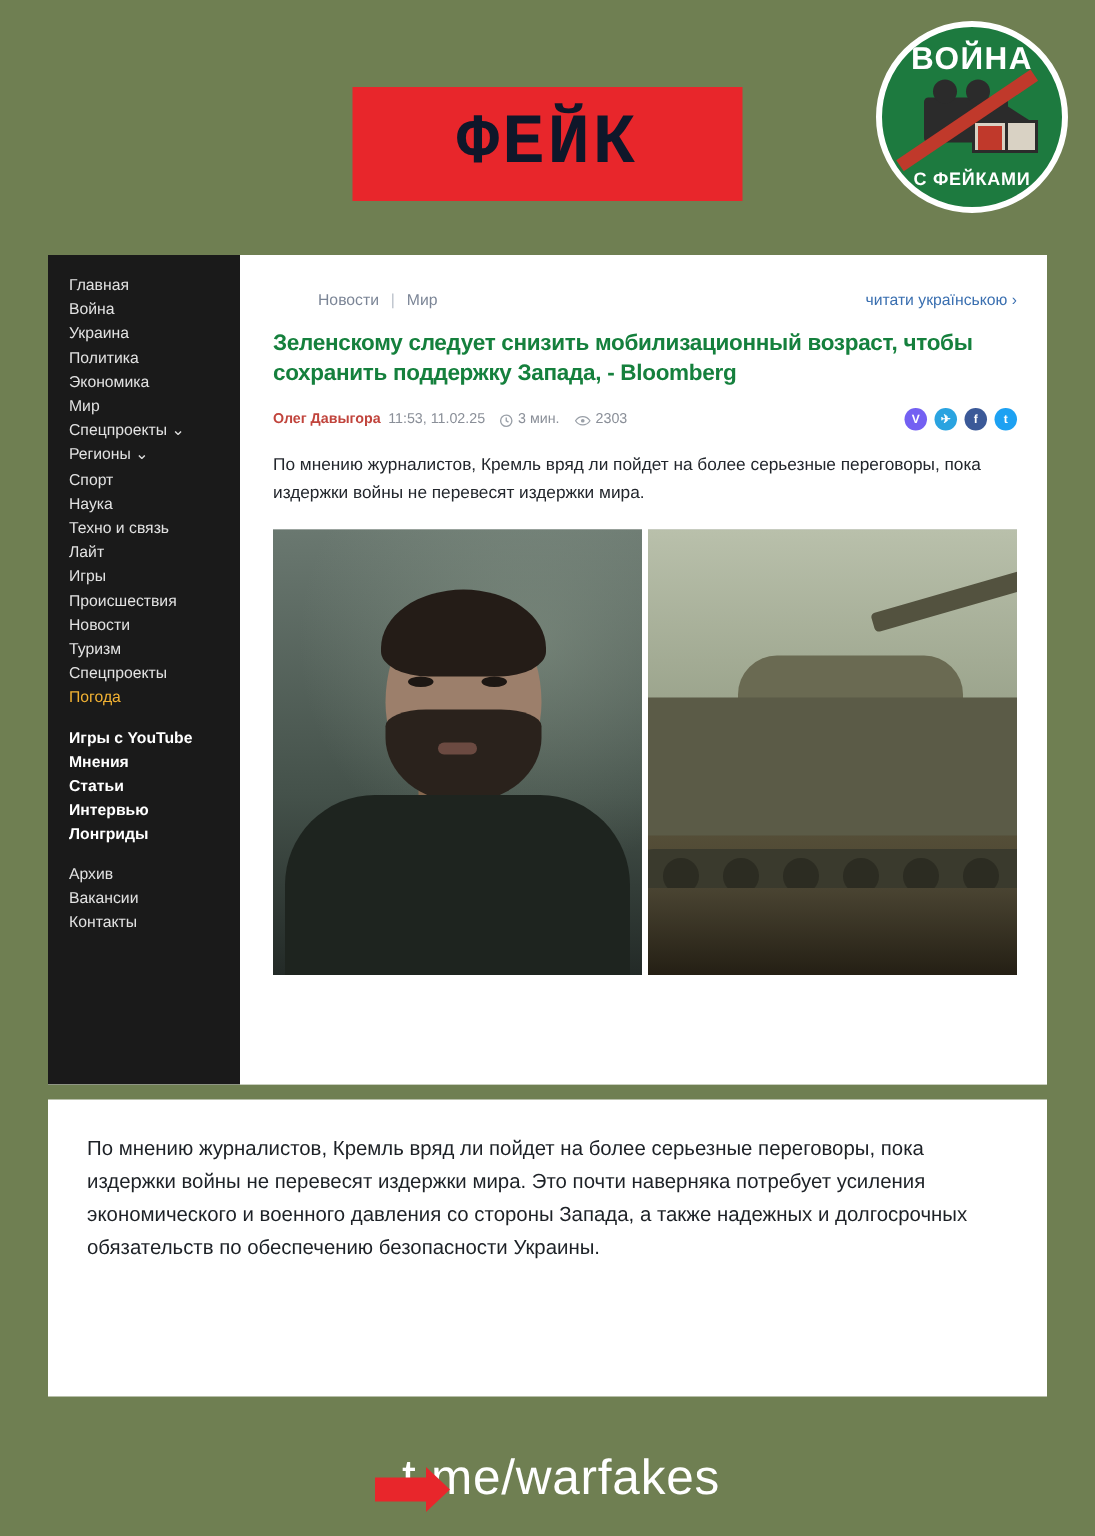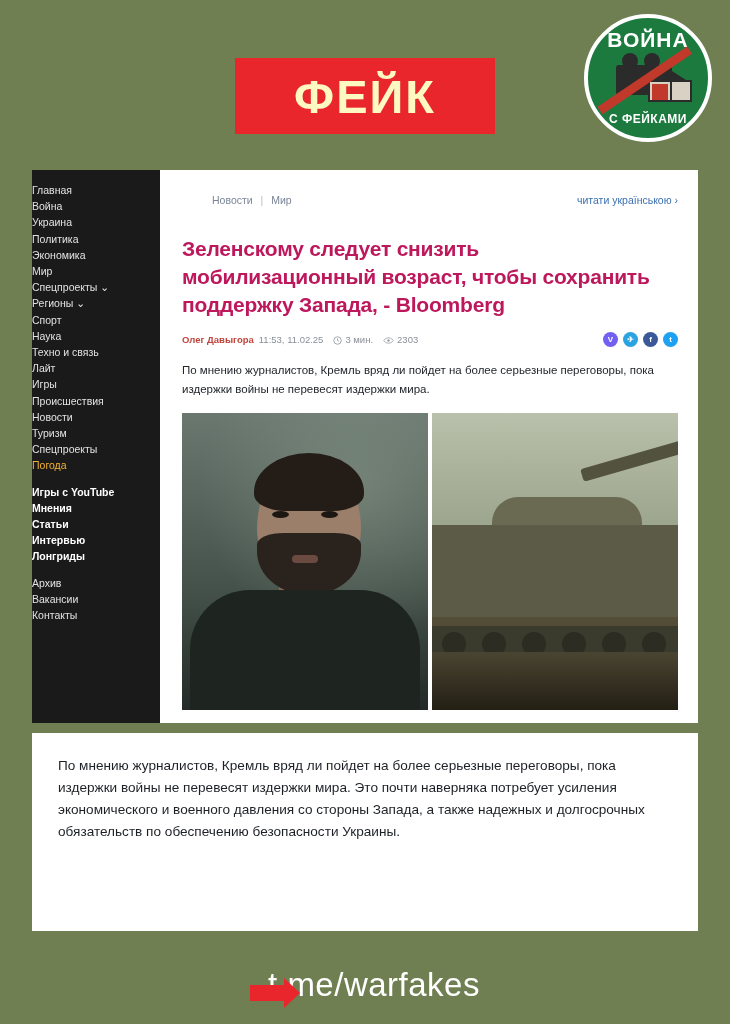--- a/index.html
+++ b/index.html
@@ -26,25 +26,25 @@
     left: 235px;
     top: 58px;
     width: 260px;
     height: 76px;
     background: #e8262b;
     display: flex;
     align-items: center;
     justify-content: center;
   }
   .fake-banner span {
-    color: #fef9c3;
+    color: #0f172a;
     font-size: 47px;
     font-weight: bold;
     letter-spacing: 2px;
-    font-family: Liberation Sans, sans-serif;
+    font-family: Liberation Mono, monospace;
   }
 
   
   .logo-badge {
     position: absolute;
     right: 18px;
     top: 14px;
     width: 128px;
     height: 128px;
     border-radius: 50%;
@@ -183,20 +183,21 @@
   }
   .unian-sub {
     margin-top: 5px;
     font-size: 6.5px;
     color: #cfcfcf;
     letter-spacing: 1px;
     line-height: 1.5;
   }
   .unian-nav {
     margin-top: 12px;
+    padding-left: 14px;
   }
   .unian-nav a {
     display: block;
     font-size: 10.5px;
     line-height: 16.2px;
     color: #e2e2e2;
     text-decoration: none;
     white-space: nowrap;
   }
   .unian-nav a.highlight {
@@ -231,24 +232,24 @@
   }
   .crumbs .sep { margin: 0 5px; color: #b9bfc9; }
   .crumbs a { color: #7b8596; text-decoration: none; }
   .lang-link {
     color: #3a6fb0;
     font-size: 10.5px;
     text-decoration: none;
     white-space: nowrap;
   }
   .article-title {
-    margin: 29px 0 0 0;
-    font-size: 21px;
+    margin: 13px 0 0 0;
+    font-size: 15px;
     line-height: 1.33;
-    color: #be185d;
+    color: #15803d;
     font-weight: bold;
     letter-spacing: -0.2px;
   }
   .meta-row {
     margin-top: 13px;
     display: flex;
     align-items: center;
     font-size: 9.5px;
     color: #8a8f98;
   }

